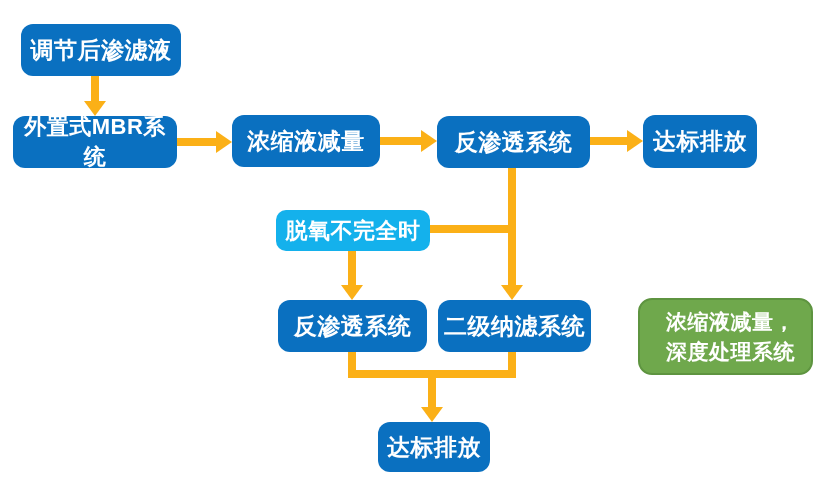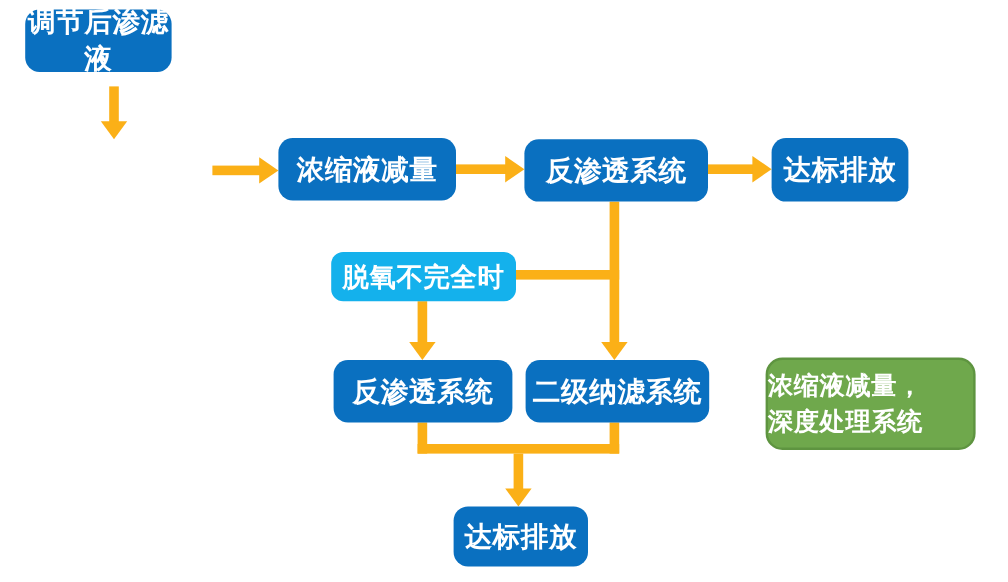--- a/index.html
+++ b/index.html
@@ -35,23 +35,24 @@
     border-radius: 10px;
   }
   .node.green {
     background: #6FA84C;
     border: 2px solid #5E9440;
     border-radius: 14px;
     font-size: 21px;
     line-height: 30px;
     flex-direction: column;
     align-items: flex-start;
+    padding-left: 26px;
     text-align: left;
   }
-  #n0 { left: 21px;  top: 8px;  width: 122px; height: 52px; }
+  #n0 { left: 21px;  top: 24px;  width: 160px; height: 52px; }
   #n1 { left: 13px;  top: 116px; width: 164px; height: 52px; font-size: 22px; }
   #n2 { left: 232px; top: 115px; width: 148px; height: 52px; }
   #n3 { left: 437px; top: 116px; width: 153px; height: 52px; }
   #n4 { left: 643px; top: 115px; width: 114px; height: 53px; }
   #n5 { left: 276px; top: 210px; width: 154px; height: 41px; }
   #n6 { left: 278px; top: 300px; width: 149px; height: 52px; }
   #n7 { left: 438px; top: 300px; width: 153px; height: 52px; }
   #n8 { left: 638px; top: 298px; width: 175px; height: 77px; }
   #n9 { left: 378px; top: 422px; width: 112px; height: 50px; }
   
@@ -121,20 +122,23 @@
   <div class="shaft" id="ci-s"></div>
   <div class="shaft" id="cj-s"></div>
 
   <div class="shaft" id="ck-s"></div>
   <div class="head-down" id="ck-h"></div>
 
   <div class="node" id="n0">
     <span>调节后渗滤液</span>
   </div>
 
+  <div class="node" id="n1">
+    <span>外置式MBR系统</span>
+  </div>
 
   <div class="node" id="n2">
     <span>浓缩液减量</span>
   </div>
 
   <div class="node" id="n3">
     <span>反渗透系统</span>
   </div>
 
   <div class="node" id="n4">

